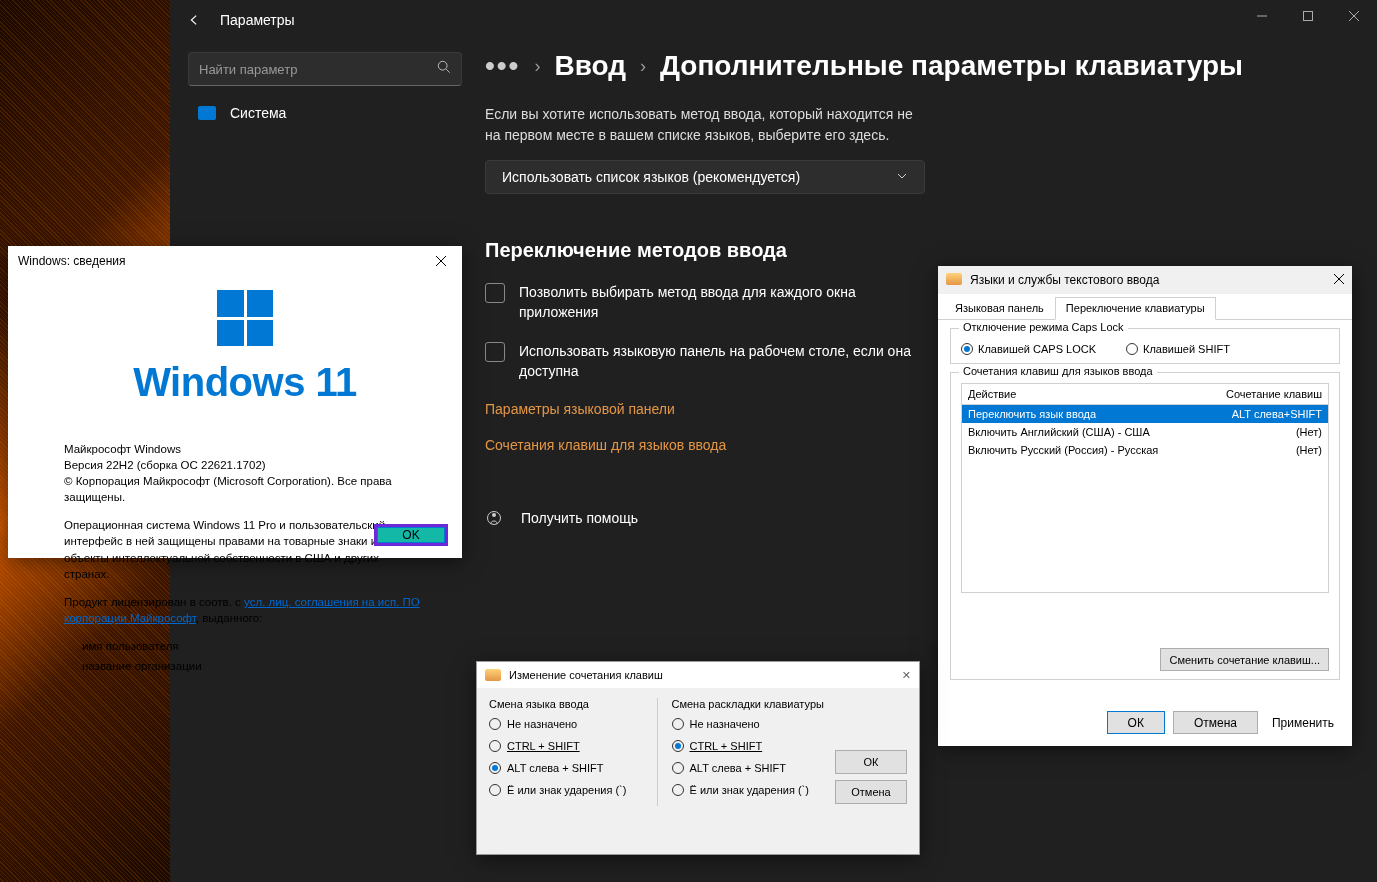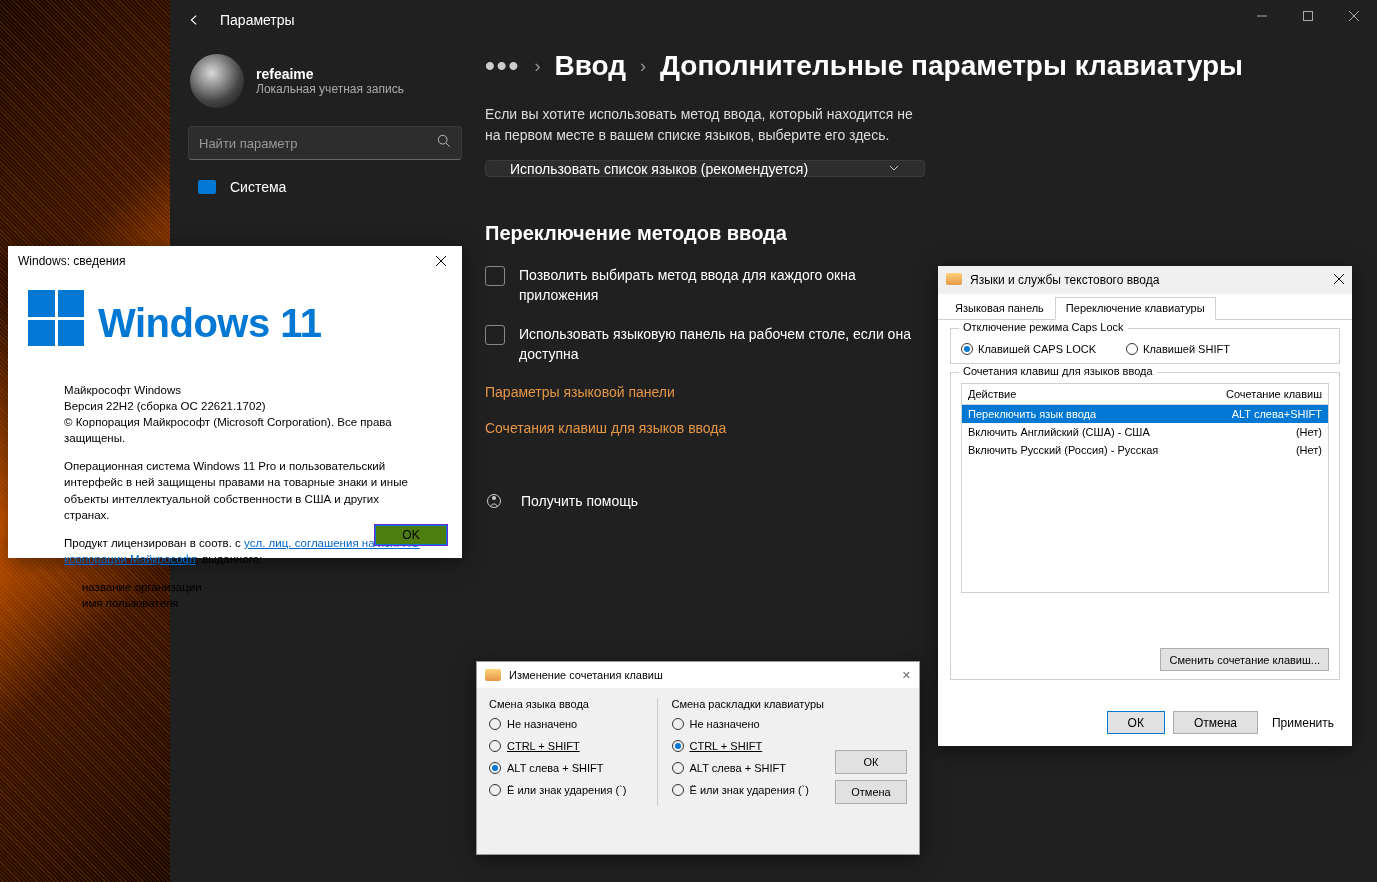--- a/index.html
+++ b/index.html
@@ -22,39 +22,39 @@
 .search-box input::placeholder{color:#999;}
 .nav-item{display:flex;align-items:center;gap:14px;padding:9px 14px;border-radius:4px;cursor:pointer;font-size:14px;margin:0 4px;}
 .nav-icon{width:18px;height:14px;background:#0078d4;border-radius:2px;flex-shrink:0;}
 .main{position:absolute;left:315px;top:50px;right:20px;bottom:0;overflow:hidden;}
 .breadcrumb{display:flex;align-items:center;gap:14px;font-size:28px;font-weight:600;margin-bottom:22px;}
 .bc-dots{font-size:28px;letter-spacing:2px;color:#ccc;cursor:pointer;}
 .bc-arrow{font-size:18px;color:#999;font-weight:400;}
 .bc-link{cursor:pointer;}
 .section-h{font-size:20px;font-weight:600;margin-bottom:14px;line-height:1.4;max-width:440px;}
 .section-desc{font-size:14px;color:#ddd;max-width:440px;line-height:1.5;}
-.dropdown{margin-top:14px;max-width:440px;background:#2d2d2d;border:1px solid #3a3a3a;border-radius:4px;height:17px;display:flex;align-items:center;padding:0 24px;justify-content:space-between;font-size:14px;cursor:pointer;}
+.dropdown{margin-top:14px;max-width:440px;background:#2d2d2d;border:1px solid #3a3a3a;border-radius:4px;height:34px;display:flex;align-items:center;padding:0 16px;justify-content:space-between;font-size:14px;cursor:pointer;}
 .check-item{display:flex;gap:14px;max-width:440px;margin-top:18px;}
 .checkbox{width:20px;height:20px;border:1px solid #888;border-radius:3px;flex-shrink:0;margin-top:1px;cursor:pointer;}
 .check-label{font-size:14px;line-height:1.45;}
 .link-item{display:block;color:#e59645;font-size:14px;margin-top:20px;cursor:pointer;}
 .help-link{display:flex;align-items:center;gap:18px;margin-top:56px;font-size:14px;cursor:pointer;}
 .help-icon{width:18px;height:18px;display:flex;align-items:center;justify-content:center;}
 
 .winver{position:absolute;left:8px;top:246px;width:454px;height:312px;background:#fff;color:#000;z-index:20;box-shadow:0 4px 20px rgba(0,0,0,.5);}
 .winver .dlg-title{height:30px;display:flex;align-items:center;justify-content:space-between;padding:0 6px 0 10px;font-size:12px;}
 .winver .close{width:30px;height:24px;display:flex;align-items:center;justify-content:center;cursor:pointer;}
 .winver-body{padding:16px 40px 14px 56px;font-size:11.5px;line-height:1.4;}
-.win11-logo{display:flex;align-items:flex-end;gap:14px;padding:14px 0 20px 20px;}
+.win11-logo{display:flex;align-items:center;gap:14px;padding:14px 0 20px 20px;flex-direction:column;}
 .win11-glyph{display:grid;grid-template-columns:1fr 1fr;grid-template-rows:1fr 1fr;gap:3px;width:56px;height:56px;}
 .win11-glyph div{background:#0078d4;}
 .win11-text{font-size:40px;font-weight:600;color:#0078d4;letter-spacing:-.5px;}
 .winver-body p{margin-bottom:12px;}
 .winver-body a{color:#0066cc;text-decoration:underline;}
-.winver .ok-btn{position:absolute;right:14px;bottom:12px;width:74px;height:22px;font-size:12px;border:1px solid #6d28d9;background:#4d7c0f;cursor:pointer;box-shadow:0 0 0 1px #0078d4 inset;}
+.winver .ok-btn{position:absolute;right:14px;bottom:12px;width:74px;height:22px;font-size:12px;border:3px solid #6d28d9;background:#14b8a6;cursor:pointer;box-shadow:0 0 0 1px #0078d4 inset;}
 
 .text-services{position:absolute;left:938px;top:266px;width:414px;height:480px;background:#fff;color:#000;z-index:15;box-shadow:0 4px 20px rgba(0,0,0,.5);font-size:12px;}
 .text-services .dlg-title{height:28px;display:flex;align-items:center;padding:0 8px;gap:8px;background:#f0f0f0;justify-content:space-between;}
 .kb-icon{width:16px;height:12px;background:linear-gradient(#ffd27a,#e59645);border-radius:2px;display:inline-block;}
 .tabs{display:flex;border-bottom:1px solid #d0d0d0;padding:3px 6px 0;}
 .tab{padding:4px 10px;border:1px solid transparent;cursor:pointer;font-size:11px;}
 .tab.active{border:1px solid #d0d0d0;border-bottom:1px solid #fff;background:#fff;margin-bottom:-1px;}
 .group-box{margin:8px 12px;border:1px solid #d0d0d0;padding:10px 10px 8px;position:relative;}
 .group-box .legend{position:absolute;top:-8px;left:8px;background:#fff;padding:0 4px;font-size:11px;}
 .radio-row{display:flex;gap:30px;margin-top:4px;}
@@ -107,27 +107,20 @@
         </div>
       <div class="wc-btn">
           <svg width="10" height="10">
             <path d="M0 0l10 10M10 0L0 10" stroke="#aaa"></path>
           </svg>
         </div>
     </div>
   </div>
 
   <div class="sidebar">
-    <div class="user-block">
-      <div class="avatar"></div>
-      <div>
-        <div class="user-name">refeaime</div>
-        <div class="user-sub">Локальная учетная запись</div>
-      </div>
-    </div>
     <div class="search-box">
       <input placeholder="Найти параметр" style="">
       <span>
         <svg width="14" height="14" viewBox="0 0 16 16">
             <circle cx="6.5" cy="6.5" r="5" stroke="#ccc" fill="none"></circle>
             <path d="m10.5 10.5 4 4" stroke="#ccc"></path>
           </svg>
       </span>
     </div>
     <div class="nav-item">
@@ -198,22 +191,22 @@
   </div>
   <div class="winver-body">
     <div>Майкрософт Windows</div>
     <div>Версия 22H2 (сборка ОС 22621.1702)</div>
     <p>© Корпорация Майкрософт (Microsoft Corporation). Все права защищены.</p>
     <p>Операционная система Windows 11 Pro и пользовательский интерфейс в ней защищены правами на товарные знаки и иные объекты интеллектуальной собственности в США и других странах.</p>
     <p>
       <span>Продукт лицензирован в соотв. с </span><a>усл. лиц. соглашения на исп. ПО корпорации Майкрософт</a><span>, выданного:</span>
     </p>
     <div style="padding-left:18px">
+      <div>имя пользователя</div>
       <div style="margin-top:4px">название организации</div>
-      <div>имя пользователя</div>
     </div>
   </div>
   <button class="ok-btn">OK</button>
 </div>
 
 <div class="text-services">
   <div class="dlg-title">
     <span style="display:flex;align-items:flex-start;gap:8px">
         <span class="kb-icon"></span>
         <span>Языки и службы текстового ввода</span>

